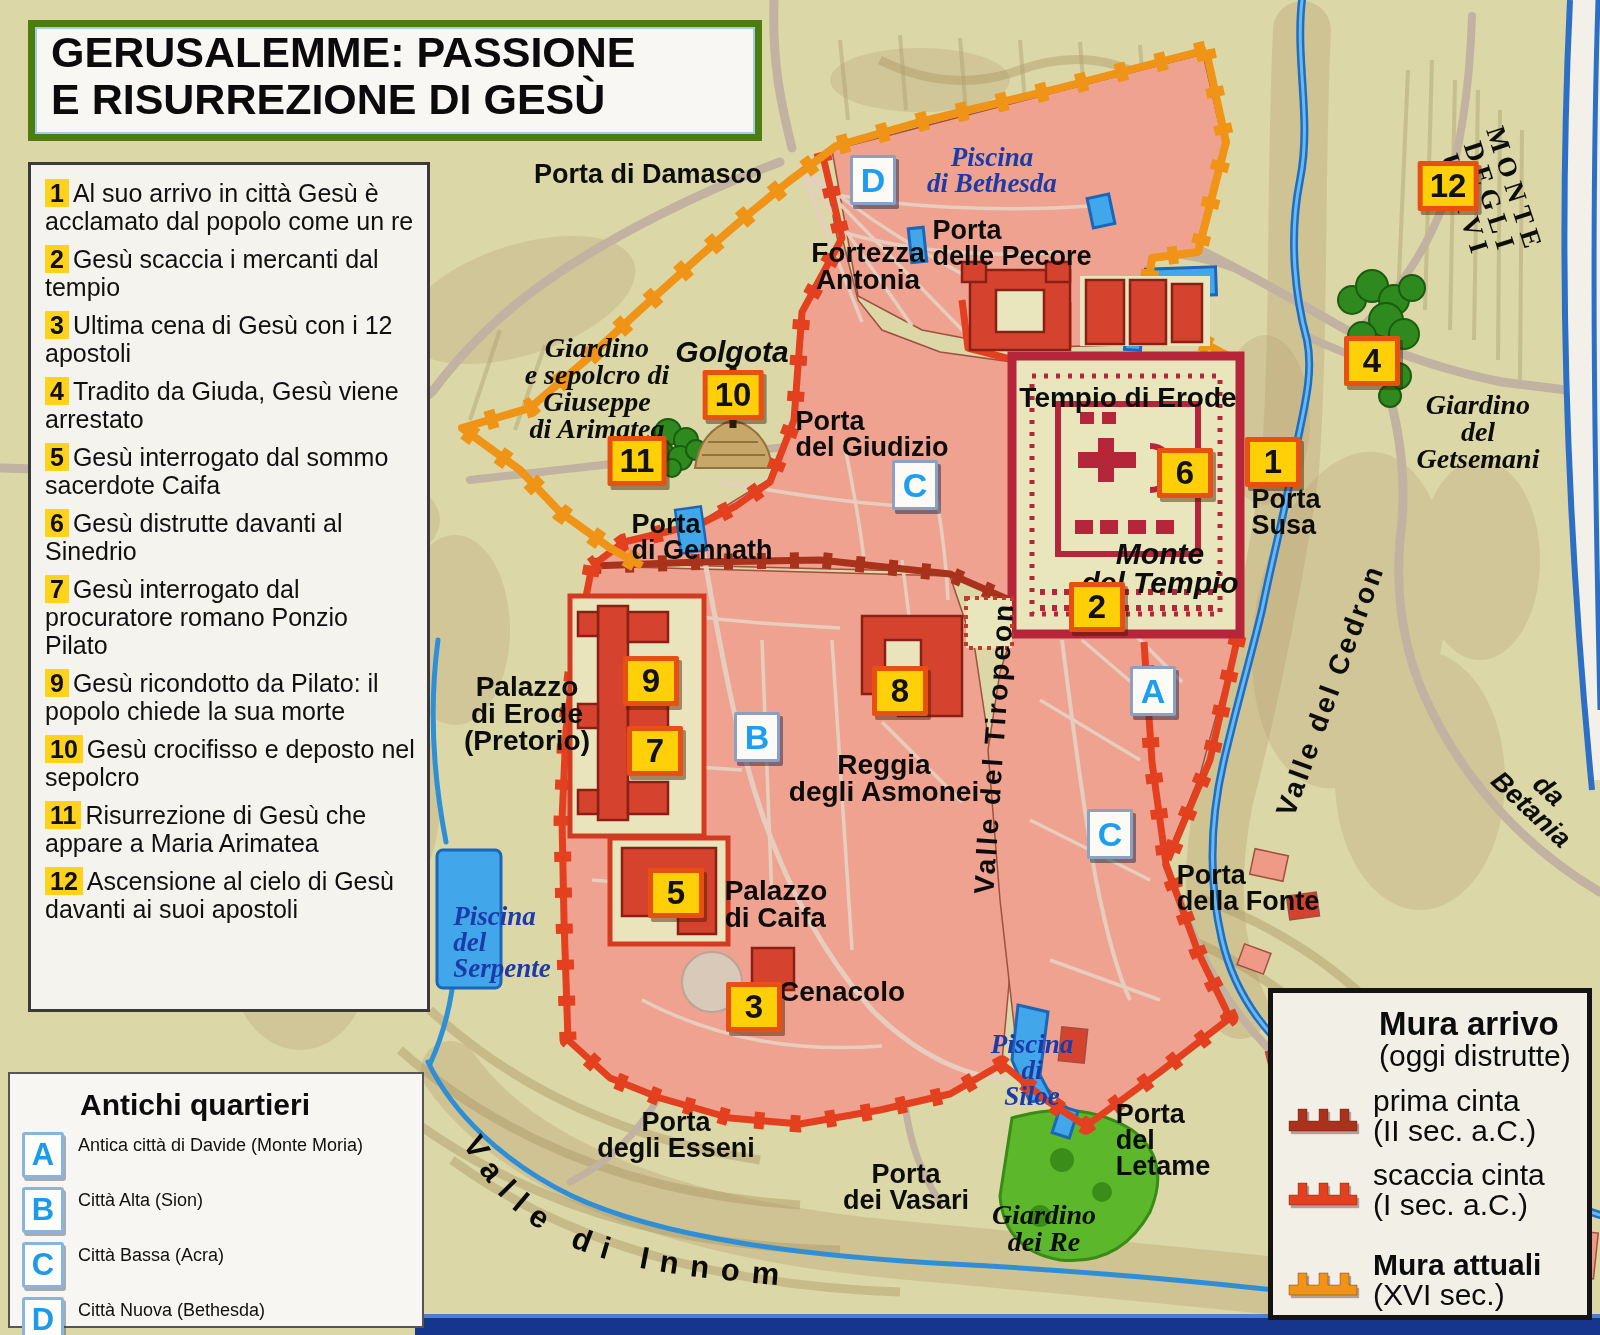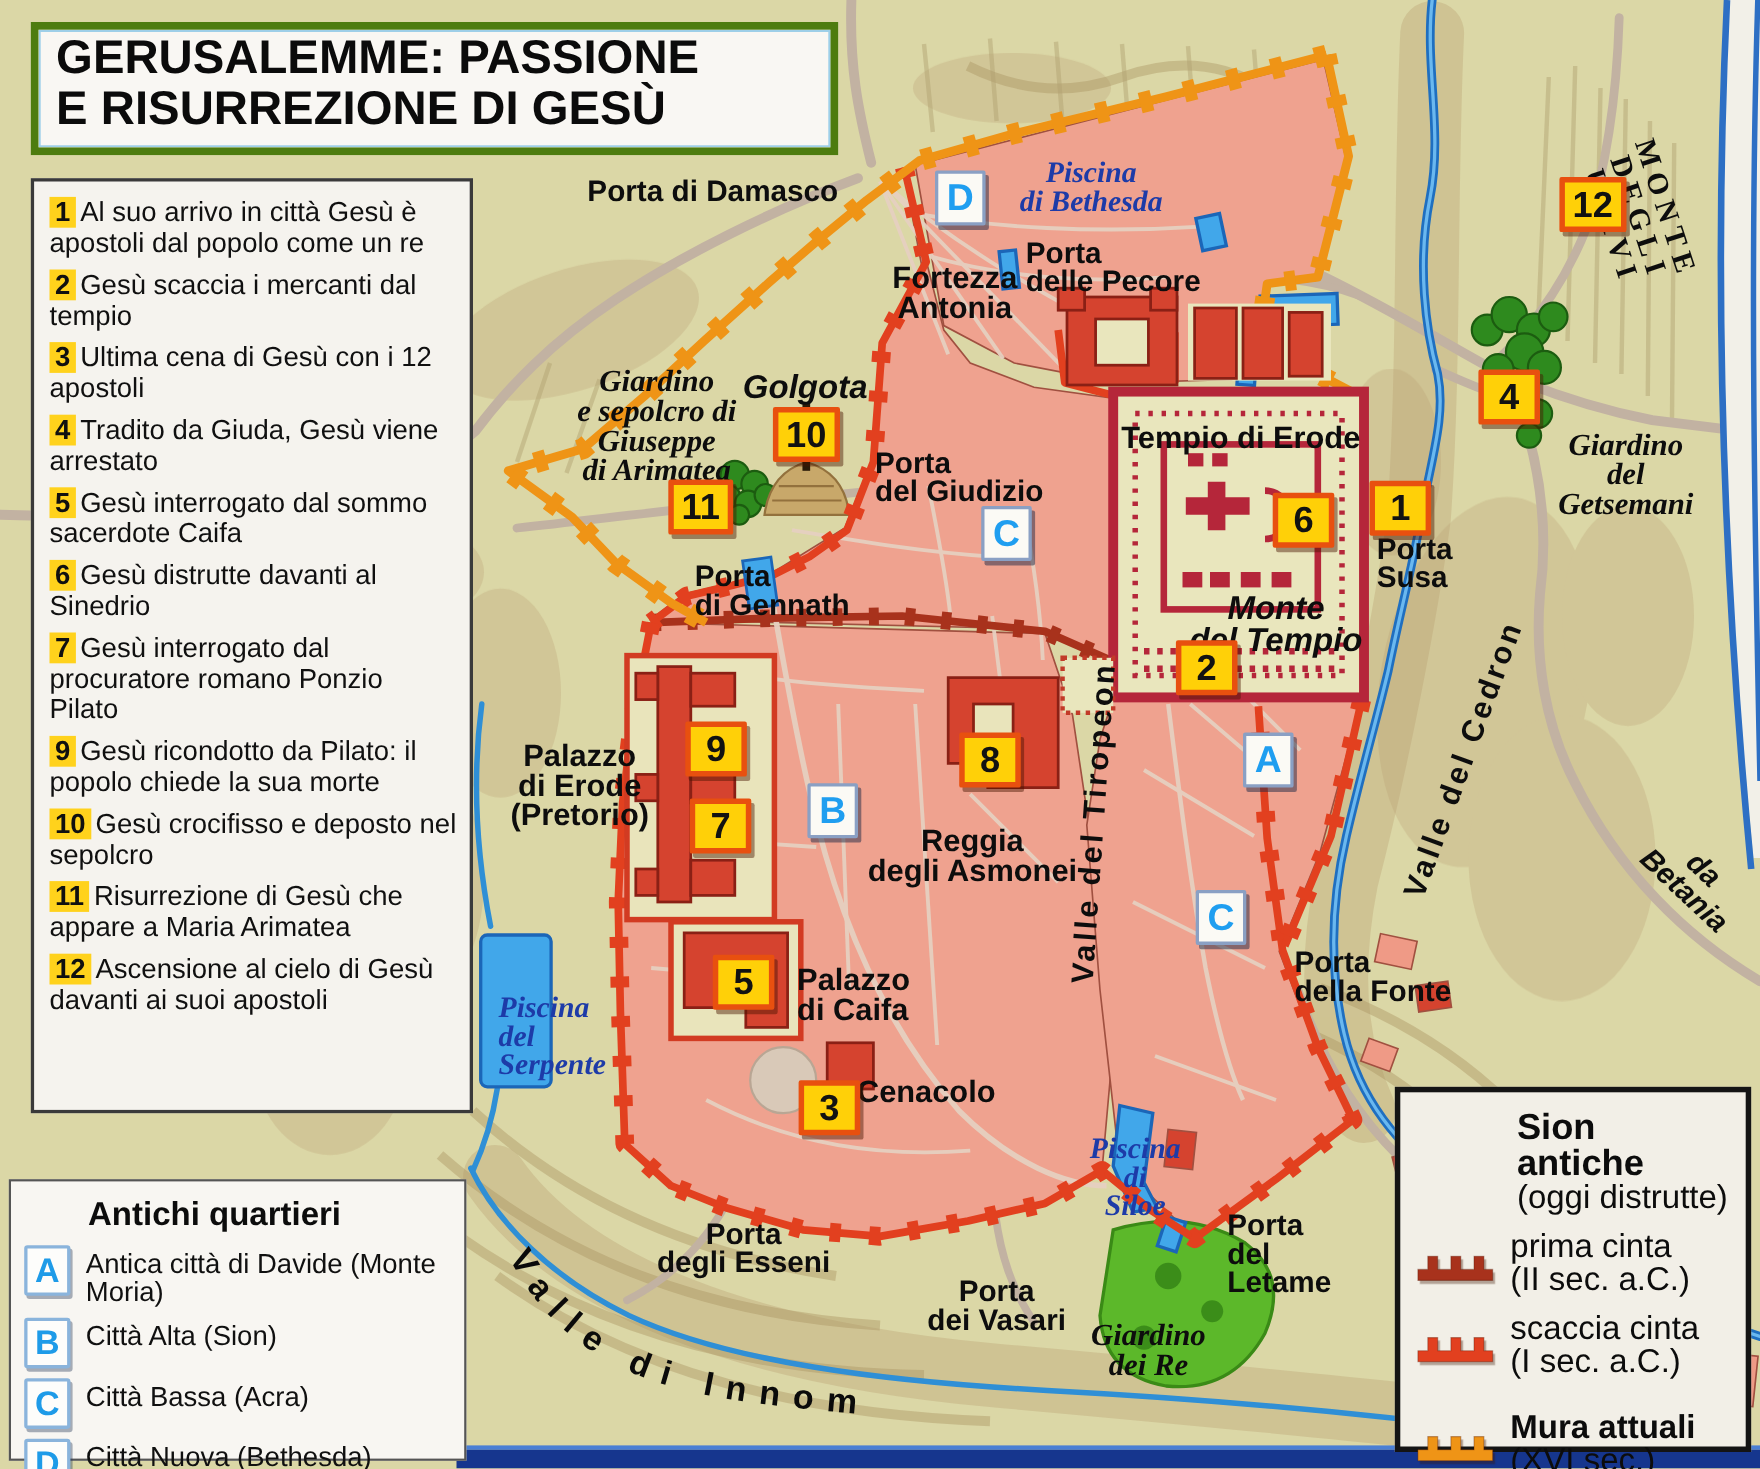--- a/index.html
+++ b/index.html
@@ -47,21 +47,21 @@
   
   #quarters-box{position:absolute;left:8px;top:1072px;width:416px;height:256px;z-index:10;
                 background:#f8f6f2;border:2px solid #555;box-sizing:border-box;
                 padding:12px 14px 8px 12px;}
   #quarters-box h3{margin:2px 0 10px 58px;font-size:30px;color:#0c0c0c;}
   .qrow{display:flex;align-items:flex-start;gap:14px;margin-bottom:9px;}
   .qchip{flex:0 0 auto;width:36px;height:40px;background:#fdfdfb;border:3px solid #8ab4dc;
          border-radius:3px;color:#1e9be8;font-weight:bold;font-size:31px;
          display:flex;align-items:center;justify-content:center;
          box-shadow:2px 3px 0 rgba(40,60,90,.4);}
-  .qlabel{font-size:25px;line-height:1.05;color:#101010;padding-top:4px;}
+  .qlabel{font-size:18px;line-height:1.05;color:#101010;padding-top:4px;}
 
   
   #walls-box{position:absolute;left:1268px;top:988px;width:324px;height:332px;z-index:10;
              background:#f2efe7;border:5px solid #141414;box-sizing:border-box;
              padding:14px 12px 8px 14px;}
   #walls-box .wh{font-weight:bold;font-size:33px;color:#0c0c0c;margin-left:92px;line-height:1;}
   #walls-box .ws{font-size:30px;color:#0c0c0c;margin-left:92px;line-height:1.05;margin-bottom:14px;}
   .wrow{display:flex;align-items:center;gap:14px;margin-bottom:14px;}
   .wrow.gap{margin-top:30px;}
   .wsym{flex:0 0 auto;width:72px;height:34px;filter:drop-shadow(2px 3px 0 rgba(60,20,0,.35));}
@@ -449,21 +449,21 @@
       </div>
     </div>
 
   <div id="title-box">
     <div class="t">GERUSALEMME: PASSIONE</div>
     <div class="t">E RISURREZIONE DI GESÙ</div>
   </div>
 
   <div id="events-box">
 
-  <div class="ev"><span class="ev-num">1</span><span>Al suo arrivo in città Gesù è apostoli dal popolo come un re</span></div>
+  <div class="ev"><span class="ev-num">1</span><span>Al suo arrivo in città Gesù è acclamato dal popolo come un re</span></div>
       <div class="ev"><span class="ev-num">2</span><span>Gesù scaccia i mercanti dal tempio</span></div>
       <div class="ev"><span class="ev-num">3</span><span>Ultima cena di Gesù con i 12 apostoli</span></div>
       <div class="ev"><span class="ev-num">4</span><span>Tradito da Giuda, Gesù viene arrestato</span></div>
       <div class="ev"><span class="ev-num">5</span><span>Gesù interrogato dal sommo sacerdote Caifa</span></div>
       <div class="ev"><span class="ev-num">6</span><span>Gesù distrutte davanti al Sinedrio</span></div>
       <div class="ev"><span class="ev-num">7</span><span>Gesù interrogato dal procuratore romano Ponzio Pilato</span></div>
       <div class="ev"><span class="ev-num">9</span><span>Gesù ricondotto da Pilato: il popolo chiede la sua morte</span></div>
       <div class="ev"><span class="ev-num">10</span><span>Gesù crocifisso e deposto nel sepolcro</span></div>
       <div class="ev"><span class="ev-num">11</span><span>Risurrezione di Gesù che appare a Maria Arimatea</span></div>
       <div class="ev"><span class="ev-num">12</span><span>Ascensione al cielo di Gesù davanti ai suoi apostoli</span></div>
@@ -486,21 +486,21 @@
           <span class="qlabel">Città Bassa (Acra)</span>
         </div>
         <div class="qrow">
           <span class="qchip">D</span>
           <span class="qlabel">Città Nuova (Bethesda)</span>
         </div>
       </div>
   </div>
 
   <div id="walls-box">
-    <div class="wh">Sion antiche</div>
+    <div class="wh">Mura arrivo</div>
     <div class="ws">(oggi distrutte)</div>
     <div>
 
     <div class="wrow" style="color: rgb(168, 50, 28);">
           <svg class="wsym" viewBox="0 0 72 34">
             <path fill="currentColor" stroke="rgba(80,20,0,.35)" stroke-width="1" d="M2 32 V22 h9 v-12 h9 v12 h12 v-12 h9 v12 h12 v-12 h9 v12 h8 v10 Z"></path>
           </svg>
           <div class="wtxt">
             <div class="wl">prima cinta</div>
             <div>(II sec. a.C.)</div>

